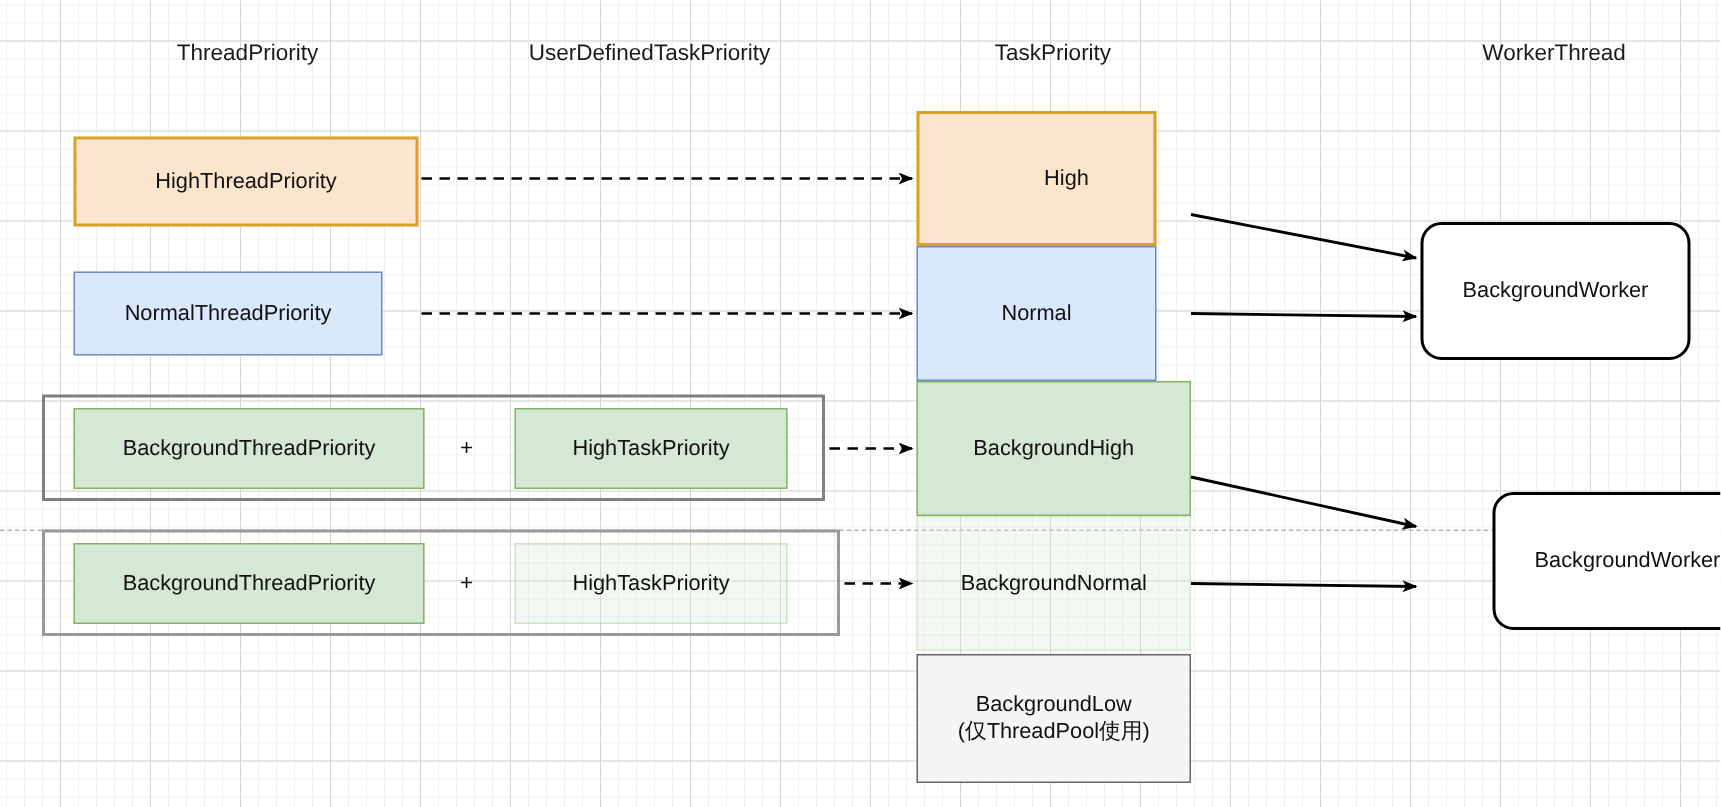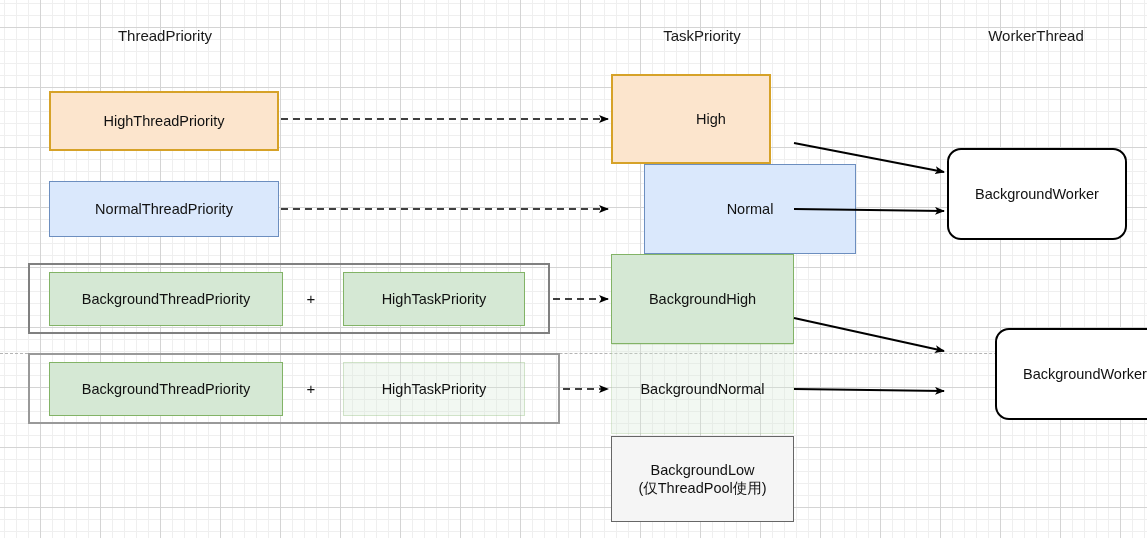--- a/index.html
+++ b/index.html
@@ -93,30 +93,31 @@
     border-top: 1.4px dashed #b4b4b4;
   }
   .two-line { white-space: normal; }
 </style>
 </head>
 <body>
 
 <div id="canvas">
 
   <div class="col-header" style="left:60px; top:27px; width:210px;">ThreadPriority</div>
+  <div class="col-header" style="left:318px; top:27px; width:230px;">UserDefinedTaskPriority</div>
   <div class="col-header" style="left:612px; top:27px; width:180px;">TaskPriority</div>
   <div class="col-header" style="left:945px; top:27px; width:182px;">WorkerThread</div>
 
   <div class="divider-line" style="top:353px;"></div>
 
   <div class="node orange" style="left:49px; top:91px; width:230px; height:60px;">
     <span>HighThreadPriority</span>
   </div>
 
-  <div class="node blue" style="left:49px; top:181px; width:230px; height:56px;">
+  <div class="node blue" style="left:49px; top:181px; width:206px; height:56px;">
     <span>NormalThreadPriority</span>
   </div>
 
   <div class="group-box" style="left:28px; top:263px; width:522px; height:71px;"></div>
 
   <div class="node green" style="left:49px; top:272px; width:234px; height:54px;">
     <span>BackgroundThreadPriority</span>
   </div>
 
   <div class="plus-sign" style="left:298px; top:290px; width:26px;">+</div>
@@ -134,21 +135,21 @@
   <div class="plus-sign" style="left:298px; top:380px; width:26px;">+</div>
 
   <div class="node faded-txtbox" style="left:343px; top:362px; width:182px; height:54px;">
     <span style="opacity:1;">HighTaskPriority</span>
   </div>
 
   <div class="node orange" style="left:611px; top:74px; width:160px; height:90px;padding-left:40px;">
     <span>High</span>
   </div>
 
-  <div class="node blue" style="left:644px; top:164px; width:212px; height:90px;">
+  <div class="node blue" style="left:611px; top:164px; width:160px; height:90px;">
     <span>Normal</span>
   </div>
 
   <div class="node green" style="left:611px; top:254px; width:183px; height:90px;">
     <span>BackgroundHigh</span>
   </div>
 
   <div class="node" style="left:611px; top:344px; width:183px; height:90px;
               background:rgba(213,232,212,0.30); border:1.6px solid rgba(130,179,102,0.22);">
     <span>BackgroundNormal</span>

